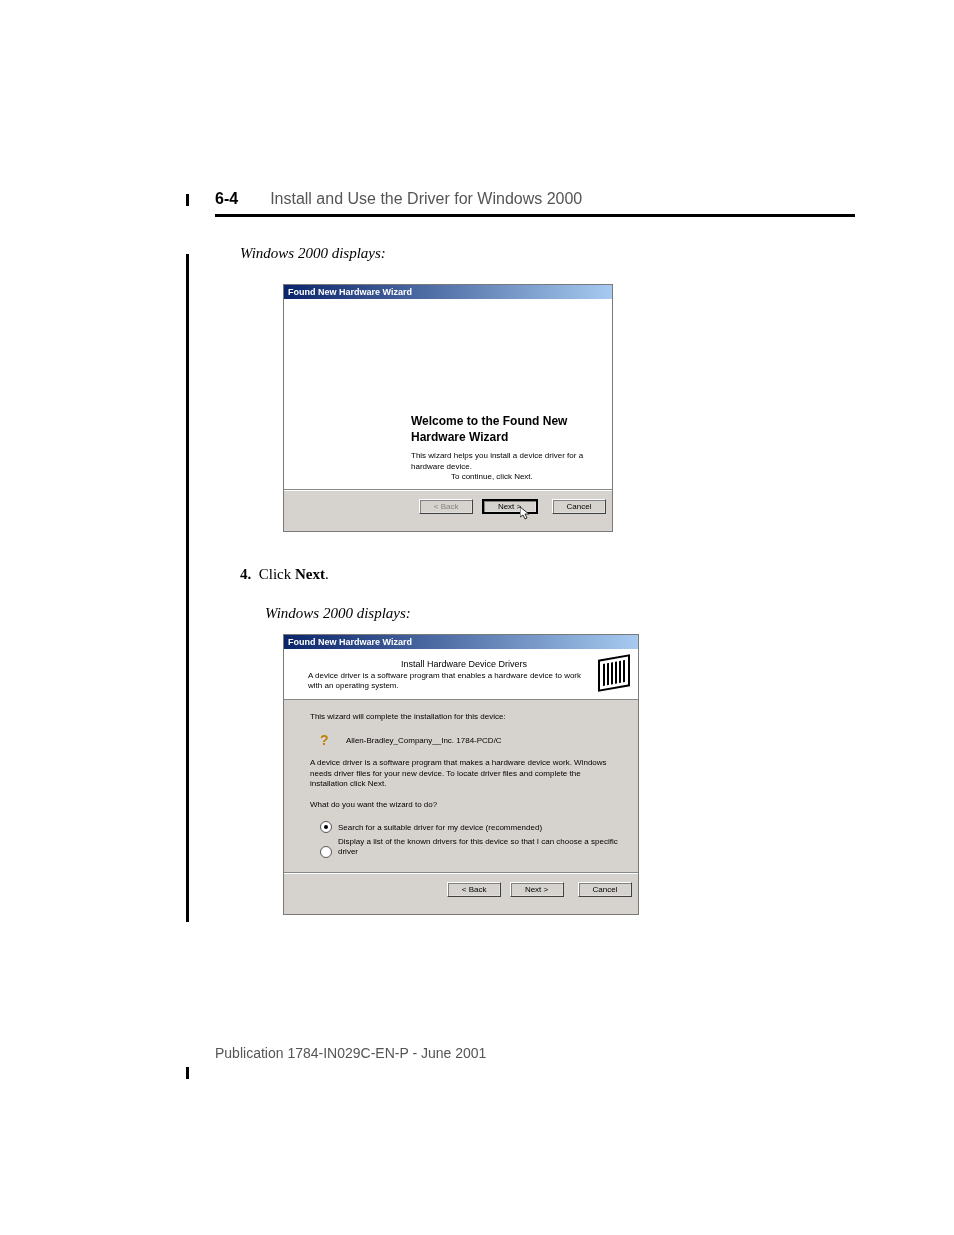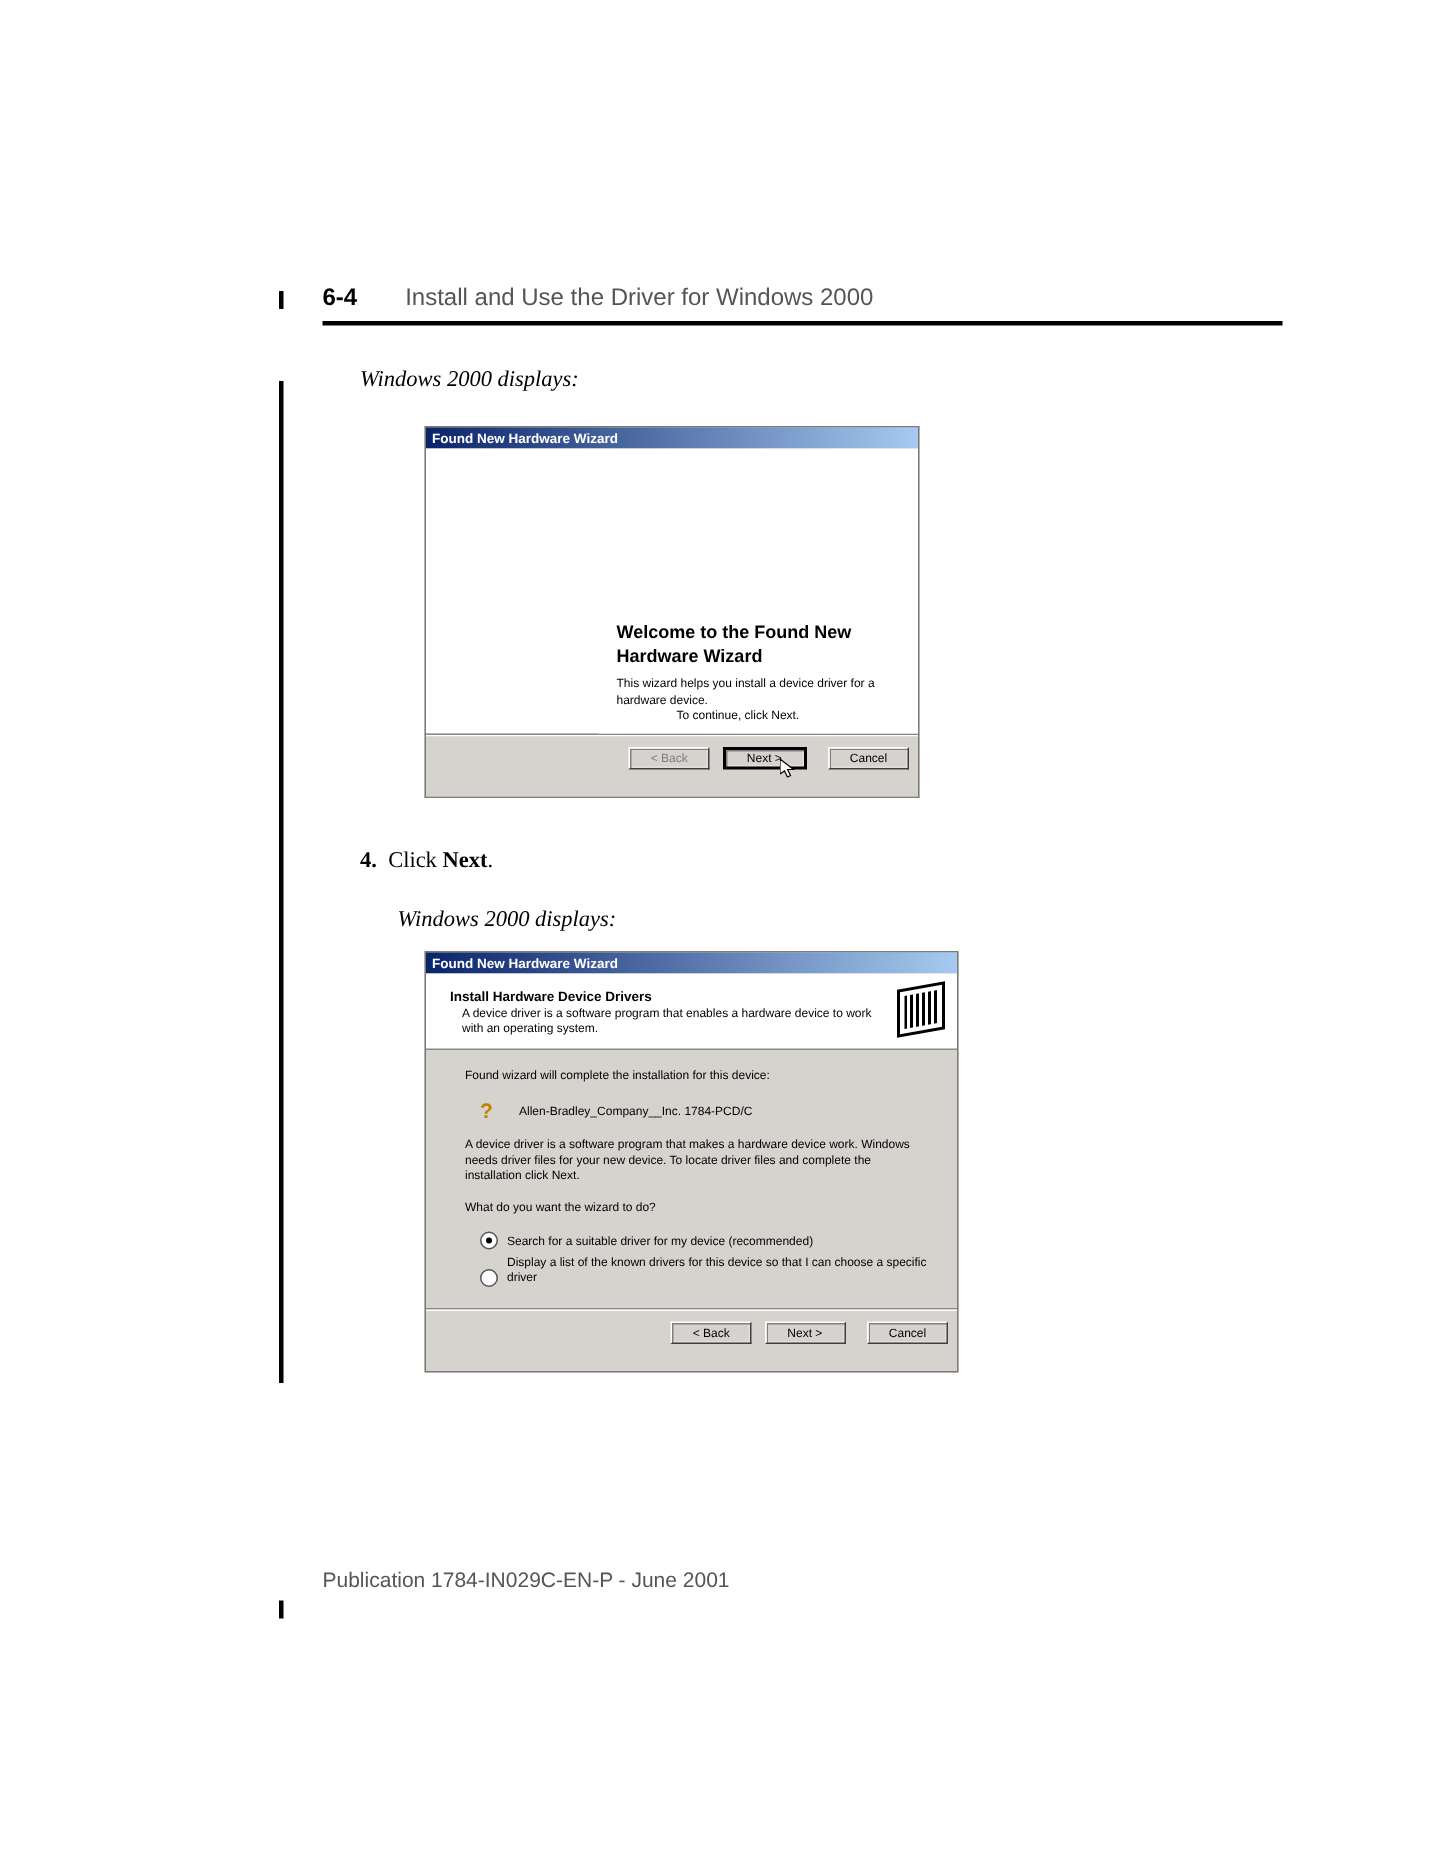--- a/index.html
+++ b/index.html
@@ -186,21 +186,21 @@
     background: #d6d3ce;
     font-family: Tahoma, Arial, sans-serif;
   }
   .dlg2-header {
     background: #fff;
     padding: 10px 10px 6px 16px;
     border-bottom: 1px solid #888;
     position: relative;
     min-height: 34px;
   }
-  .dlg2-ht { font-size: 9px; font-weight: bold; }
+  .dlg2-ht { font-size: 9px; font-weight: normal; text-align: center; }
   .dlg2-hd { font-size: 8px; margin-left: 8px; margin-top: 2px; line-height: 1.3; width: 280px; }
   .dlg2-hicon {
     position: absolute;
     right: 8px;
     top: 8px;
     width: 28px;
     height: 28px;
     border: 2px solid #000;
     background: #fff;
     transform: skewY(-10deg);
@@ -322,21 +322,21 @@
 
   <div class="screenshot" style="margin-top:12px">
     <div class="dlg2">
       <div class="titlebar">Found New Hardware Wizard</div>
       <div class="dlg2-header">
         <div class="dlg2-ht">Install Hardware Device Drivers</div>
         <div class="dlg2-hd">A device driver is a software program that enables a hardware device to work with an operating system.</div>
         <div class="dlg2-hicon"></div>
       </div>
       <div class="dlg2-body">
-        <div class="dlg2-line">Found wizard will complete the installation for this device:</div>
+        <div class="dlg2-line">This wizard will complete the installation for this device:</div>
         <div class="device-row">
           <div class="device-icon"><span class="q">?</span></div>
           <span>Allen-Bradley_Company__Inc. 1784-PCD/C</span>
         </div>
         <div class="dlg2-line">A device driver is a software program that makes a hardware device work. Windows needs driver files for your new device. To locate driver files and complete the installation click Next.</div>
         <div class="dlg2-line">What do you want the wizard to do?</div>
         <div class="radio-row">
           <span class="radio-dot checked"></span>
           <span>Search for a suitable driver for my device (recommended)</span>
         </div>

